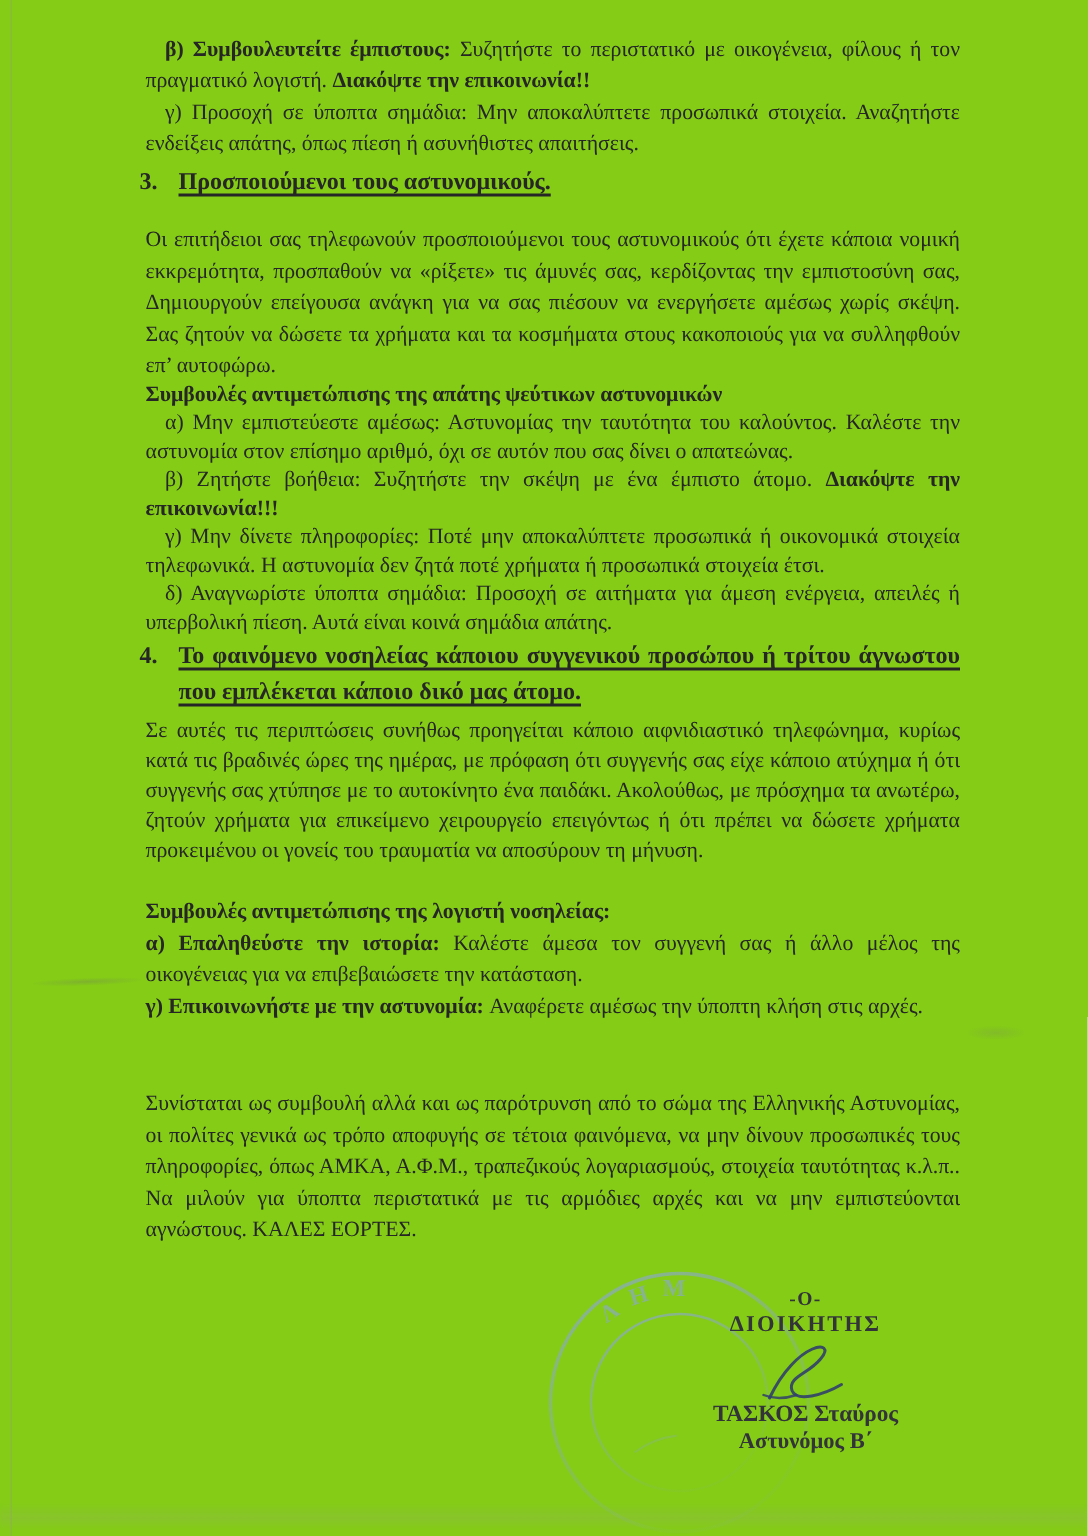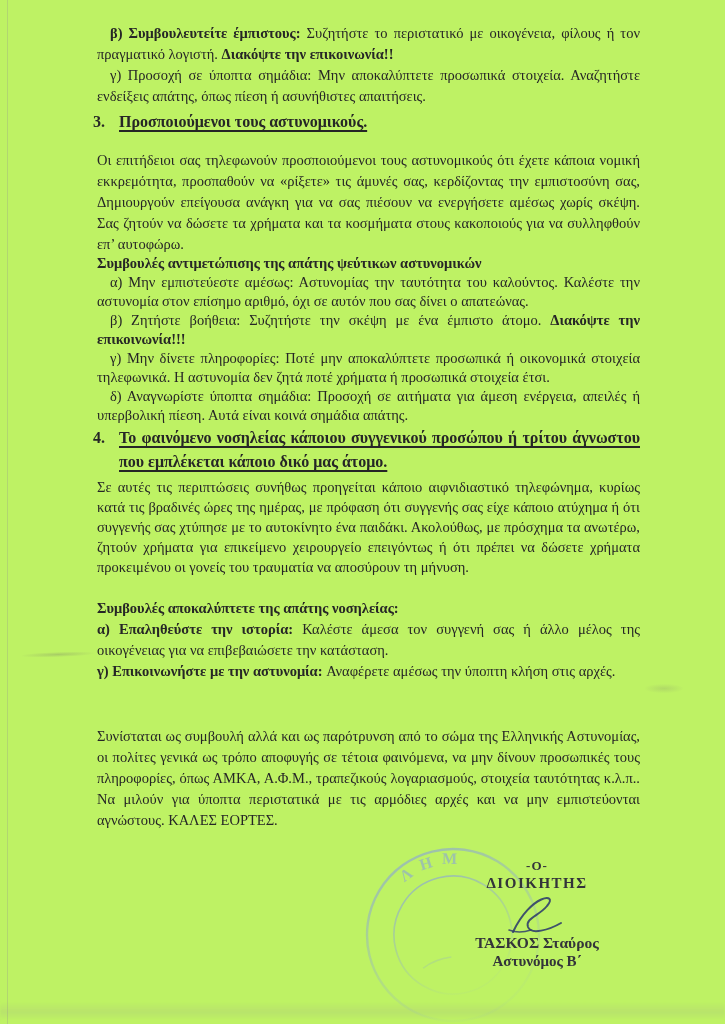--- a/index.html
+++ b/index.html
@@ -1,18 +1,18 @@
 <!DOCTYPE html>
 <html lang="el"><head>
 <meta charset="utf-8">
 <style>
   html,body{margin:0;padding:0;background:#e8e8e6;}
   .page{
     position:relative;width:725px;height:1024px;margin:0 auto;
-    background:#bef264;overflow:hidden;
+    background:#84cc16;overflow:hidden;
     font-family:"Liberation Serif","DejaVu Serif",serif;
     color:#262626;
   }
   .block{position:absolute;left:97px;width:543px;font-size:14.5px;line-height:21px;text-align:justify;}
   .block p{margin:0;}
   .b{font-weight:bold;}
   .hang p{text-indent:13px;}
   .heading{display:flex;font-weight:bold;font-size:16px;line-height:22px;}
   .heading .num{width:26px;flex:none;}
   .heading .ttl{flex:1;text-decoration:underline;text-underline-offset:3px;text-decoration-thickness:1.5px;text-align:justify;}
@@ -78,21 +78,21 @@
   <div class="block heading" id="sec4-heading" style="top:426px;">
     <span class="num">4.</span>
     <span class="ttl">Το φαινόμενο νοσηλείας κάποιου συγγενικού προσώπου ή τρίτου άγνωστου που εμπλέκεται κάποιο δικό μας άτομο.</span>
   </div>
 
   <div class="block" id="sec4-para" style="top:477px;">
     <p><span>Σε αυτές τις περιπτώσεις συνήθως προηγείται κάποιο αιφνιδιαστικό τηλεφώνημα, κυρίως κατά τις βραδινές ώρες της ημέρας, με πρόφαση ότι συγγενής σας είχε κάποιο ατύχημα ή ότι συγγενής σας χτύπησε με το αυτοκίνητο ένα παιδάκι. Ακολούθως, με πρόσχημα τα ανωτέρω, ζητούν χρήματα για επικείμενο χειρουργείο επειγόντως ή ότι πρέπει να  δώσετε χρήματα προκειμένου οι γονείς του τραυματία να αποσύρουν τη μήνυση.</span></p>
   </div>
 
   <div class="block" style="top:598px;">
-    <p class="tips-title">Συμβουλές αποκαλύπτετε της απάτης νοσηλείας:</p>
+    <p class="tips-title">Συμβουλές αντιμετώπισης της λογιστή νοσηλείας:</p>
     <p><span class="b">α) Επαληθεύστε την ιστορία: </span><span>Καλέστε άμεσα τον συγγενή σας ή άλλο μέλος της οικογένειας για να επιβεβαιώσετε την κατάσταση.</span></p>
     <p><span class="b">γ) Επικοινωνήστε με την αστυνομία: </span><span>Αναφέρετε αμέσως την ύποπτη κλήση στις αρχές.</span></p>
   </div>
 
   <div class="block" style="top:726px;">
     <p><span>Συνίσταται ως συμβουλή αλλά και ως παρότρυνση από το σώμα της Ελληνικής Αστυνομίας, οι πολίτες γενικά ως τρόπο αποφυγής σε τέτοια φαινόμενα, να μην δίνουν προσωπικές τους πληροφορίες, όπως ΑΜΚΑ, Α.Φ.Μ., τραπεζικούς λογαριασμούς, στοιχεία ταυτότητας κ.λ.π.. Να μιλούν για ύποπτα περιστατικά με τις αρμόδιες αρχές και να μην εμπιστεύονται αγνώστους. ΚΑΛΕΣ ΕΟΡΤΕΣ.</span></p>
   </div>
 
   <svg class="stamp" width="190" height="190" viewBox="0 0 190 190" aria-hidden="true">
     <defs>

